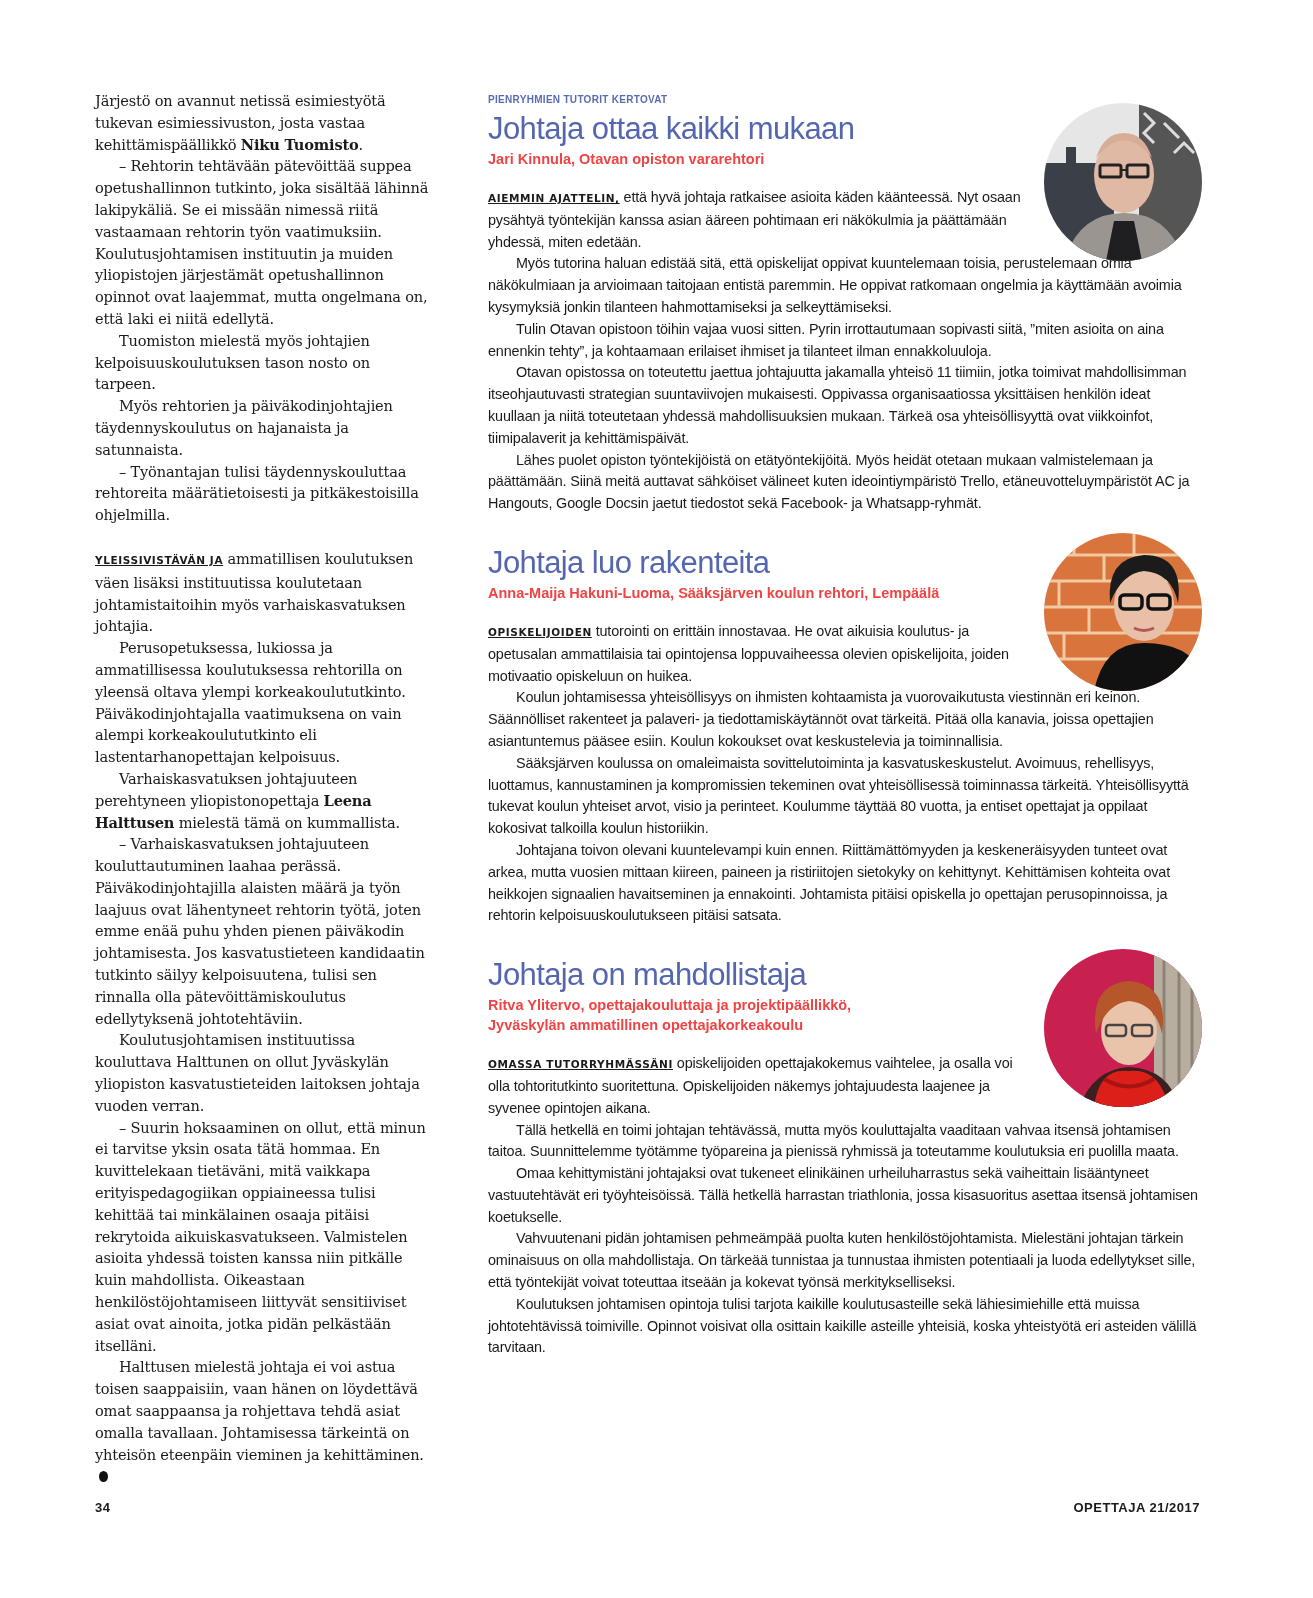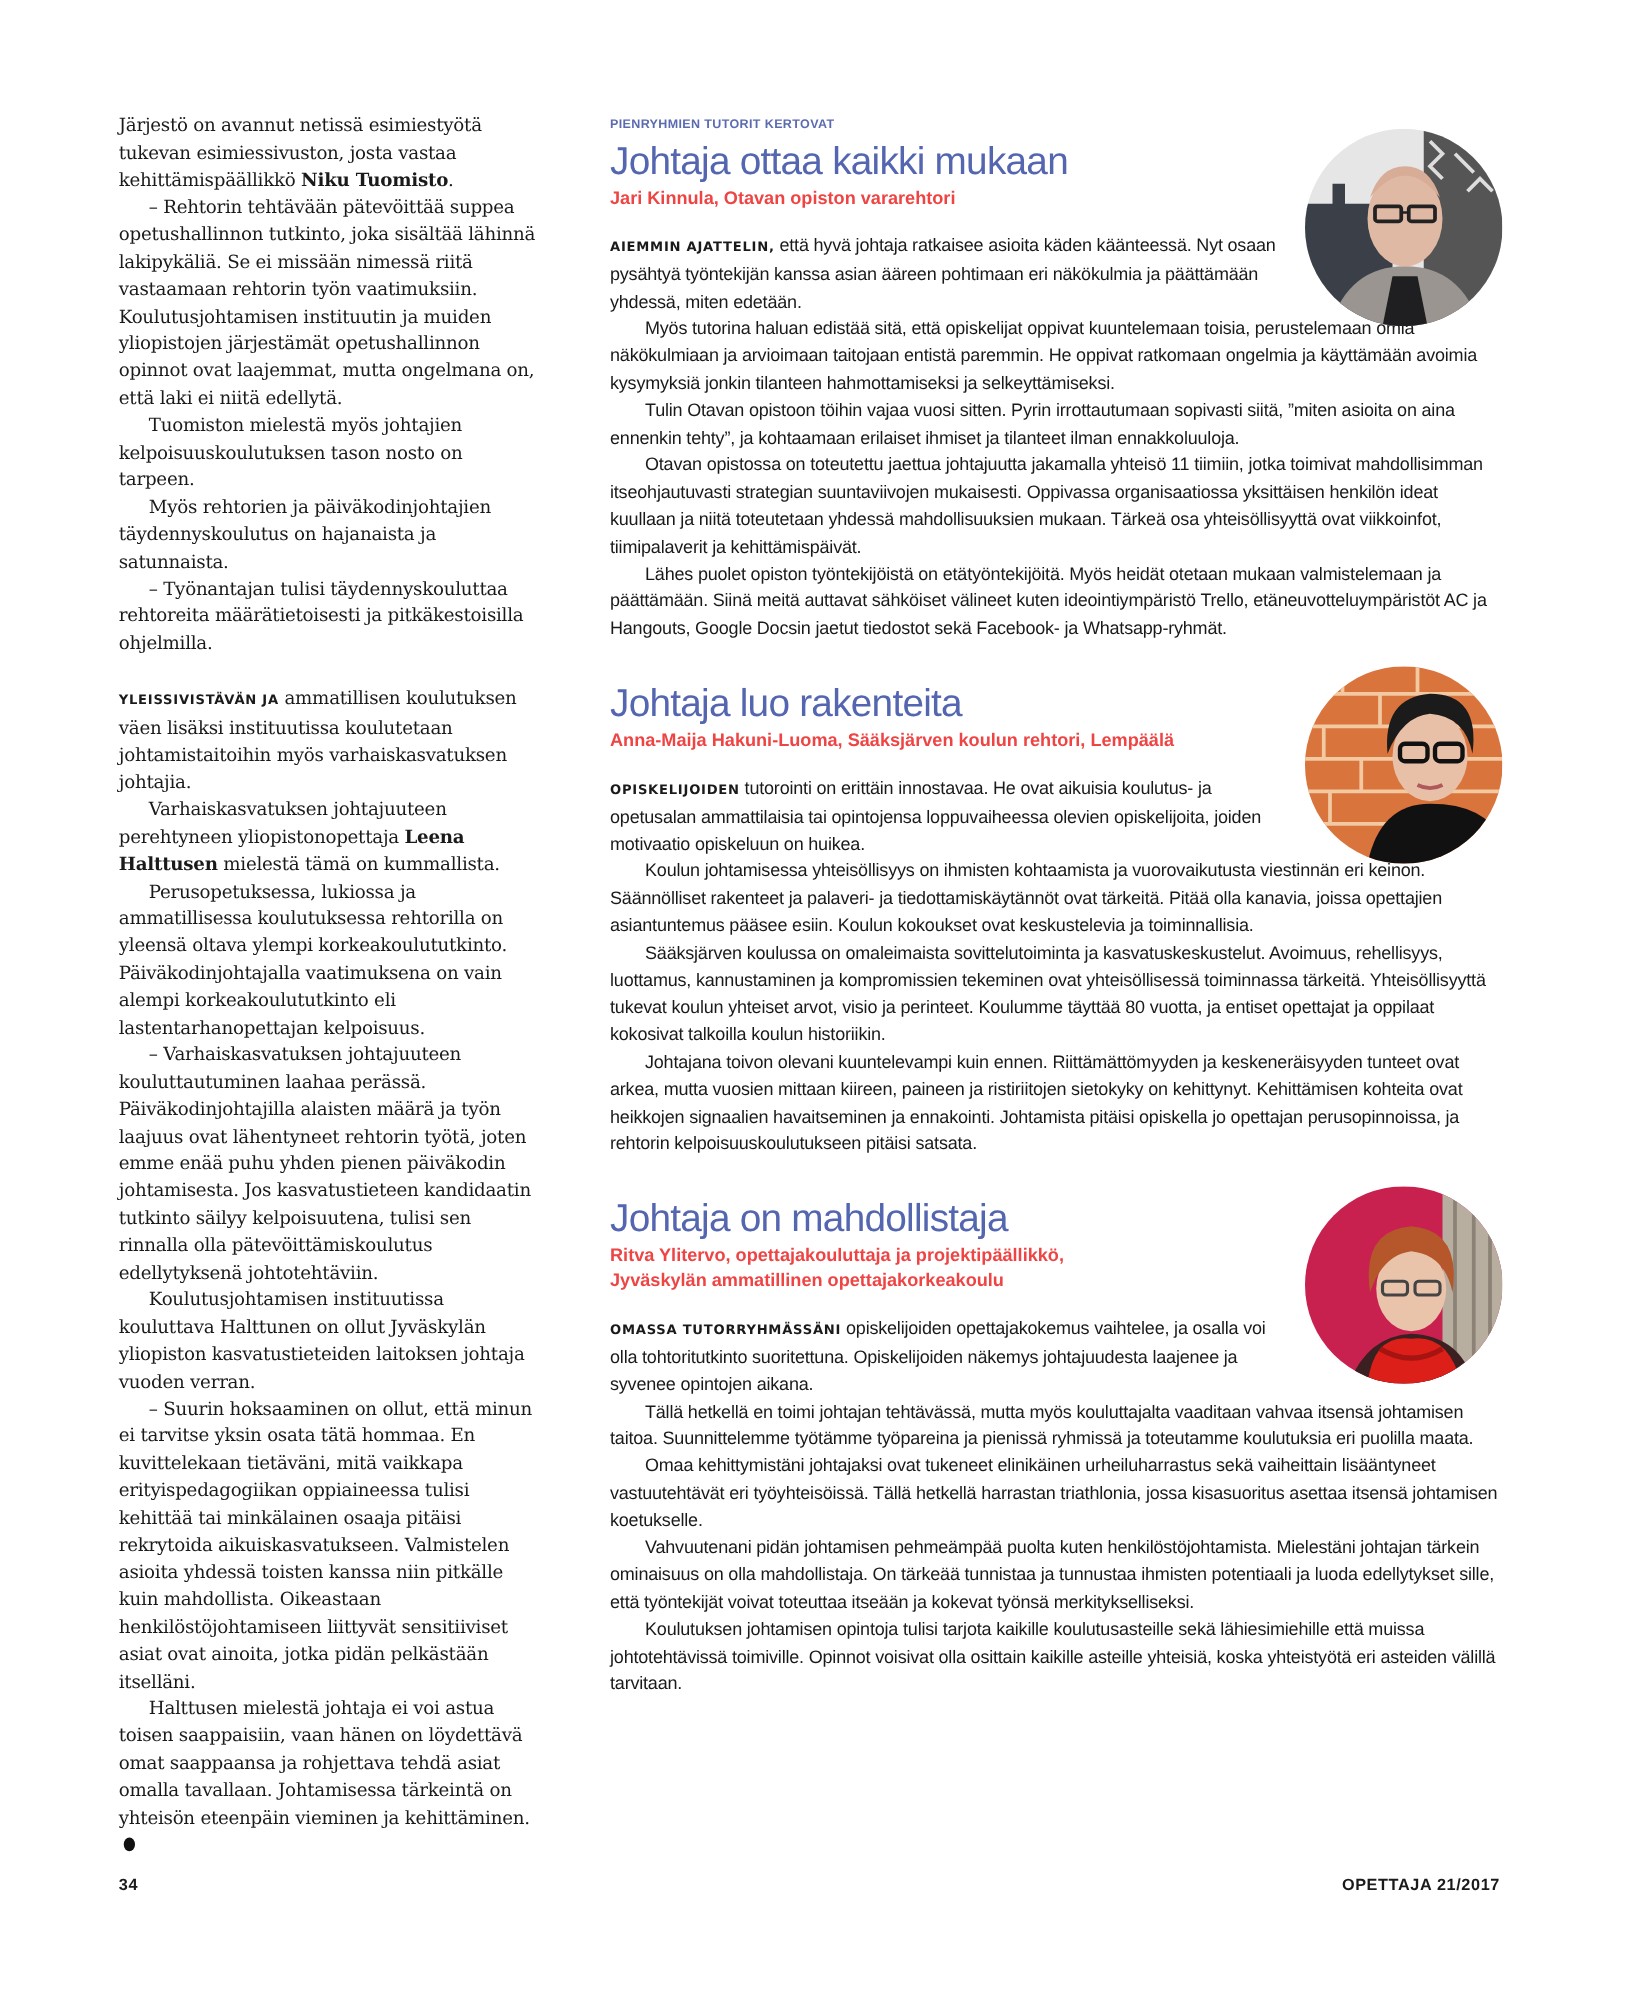--- a/index.html
+++ b/index.html
@@ -7,21 +7,21 @@
   .left-col {
     position: absolute; left: 95px; top: 90px; width: 335px;
     font-family: "DejaVu Serif", "Liberation Serif", serif;
     font-size: 14.6px; line-height: 21.8px; letter-spacing: -0.2px;
   }
   .left-col p { margin: 0; }
   .left-col p.ind { text-indent: 24px; }
   .left-col p.gap { margin-top: 22px; }
   .lead-caps {
     font-family: "DejaVu Sans", "Liberation Sans", sans-serif;
-    font-weight: bold; font-size: 10.5px; letter-spacing: 0.6px;
+    font-weight: bold; font-size: 10.5px; letter-spacing: 0.6px; text-decoration: underline;
   }
   .right-col {
     position: absolute; left: 488px; top: 90px; width: 712px;
     font-family: "Liberation Sans", "DejaVu Sans", sans-serif;
   }
   .kicker {
     color: #5b6bb0; font-weight: bold; font-size: 10px; letter-spacing: 0.3px;
     margin: 4px 0 6px 0;
   }
   .section { position: relative; }
@@ -56,22 +56,22 @@
 </head>
 <body>
 
 <div class="left-col">
   <p><span>Järjestö on avannut netissä esimiestyötä tukevan esimiessivuston, josta vastaa kehittämispäällikkö </span><b>Niku Tuomisto</b><span>.</span></p>
   <p class="ind">– Rehtorin tehtävään pätevöittää suppea opetushallinnon tutkinto, joka sisältää lähinnä lakipykäliä. Se ei missään nimessä riitä vastaamaan rehtorin työn vaatimuksiin. Koulutusjohtamisen instituutin ja muiden yliopistojen järjestämät opetushallinnon opinnot ovat laajemmat, mutta ongelmana on, että laki ei niitä edellytä.</p>
   <p class="ind">Tuomiston mielestä myös johtajien kelpoisuuskoulutuksen tason nosto on tarpeen.</p>
   <p class="ind">Myös rehtorien ja päiväkodinjohtajien täydennyskoulutus on hajanaista ja satunnaista.</p>
   <p class="ind">– Työnantajan tulisi täydennyskouluttaa rehtoreita määrätietoisesti ja pitkäkestoisilla ohjelmilla.</p>
   <p class="gap"><span class="lead-caps">YLEISSIVISTÄVÄN JA</span><span> ammatillisen koulutuksen väen lisäksi instituutissa koulutetaan johtamistaitoihin myös varhaiskasvatuksen johtajia.</span></p>
+  <p class="ind">Perusopetuksessa, lukiossa ja ammatillisessa koulutuksessa rehtorilla on yleensä oltava ylempi korkeakoulututkinto. Päiväkodinjohtajalla vaatimuksena on vain alempi korkeakoulututkinto eli lastentarhanopettajan kelpoisuus.</p>
   <p class="ind"><span>Varhaiskasvatuksen johtajuuteen perehtyneen yliopistonopettaja </span><b>Leena Halttusen</b><span> mielestä tämä on kummallista.</span></p>
-  <p class="ind">Perusopetuksessa, lukiossa ja ammatillisessa koulutuksessa rehtorilla on yleensä oltava ylempi korkeakoulututkinto. Päiväkodinjohtajalla vaatimuksena on vain alempi korkeakoulututkinto eli lastentarhanopettajan kelpoisuus.</p>
   <p class="ind">– Varhaiskasvatuksen johtajuuteen kouluttautuminen laahaa perässä. Päiväkodinjohtajilla alaisten määrä ja työn laajuus ovat lähentyneet rehtorin työtä, joten emme enää puhu yhden pienen päiväkodin johtamisesta. Jos kasvatustieteen kandidaatin tutkinto säilyy kelpoisuutena, tulisi sen rinnalla olla pätevöittämiskoulutus edellytyksenä johtotehtäviin.</p>
   <p class="ind">Koulutusjohtamisen instituutissa kouluttava Halttunen on ollut Jyväskylän yliopiston kasvatustieteiden laitoksen johtaja vuoden verran.</p>
   <p class="ind">– Suurin hoksaaminen on ollut, että minun ei tarvitse yksin osata tätä hommaa. En kuvittelekaan tietäväni, mitä vaikkapa erityispedagogiikan oppiaineessa tulisi kehittää tai minkälainen osaaja pitäisi rekrytoida aikuiskasvatukseen. Valmistelen asioita yhdessä toisten kanssa niin pitkälle kuin mahdollista. Oikeastaan henkilöstöjohtamiseen liittyvät sensitiiviset asiat ovat ainoita, jotka pidän pelkästään itselläni.</p>
   <p class="ind"><span>Halttusen mielestä johtaja ei voi astua toisen saappaisiin, vaan hänen on löydettävä omat saappaansa ja rohjettava tehdä asiat omalla tavallaan. Johtamisessa tärkeintä on yhteisön eteenpäin vieminen ja kehittäminen.</span><span class="endmark"></span></p>
 </div>
 
 <div class="right-col">
   <div class="kicker">PIENRYHMIEN TUTORIT KERTOVAT</div>
 
   <div class="section s1">

